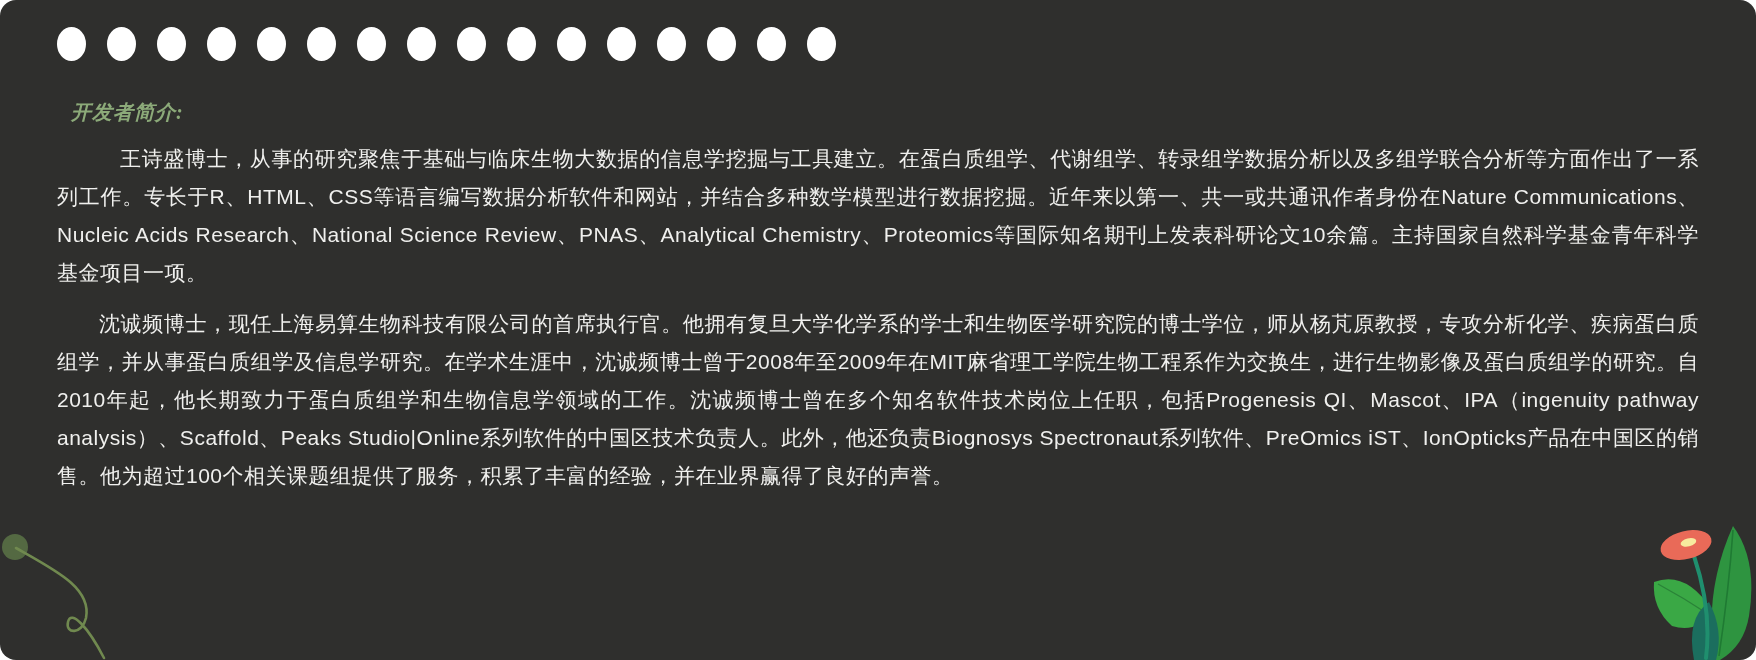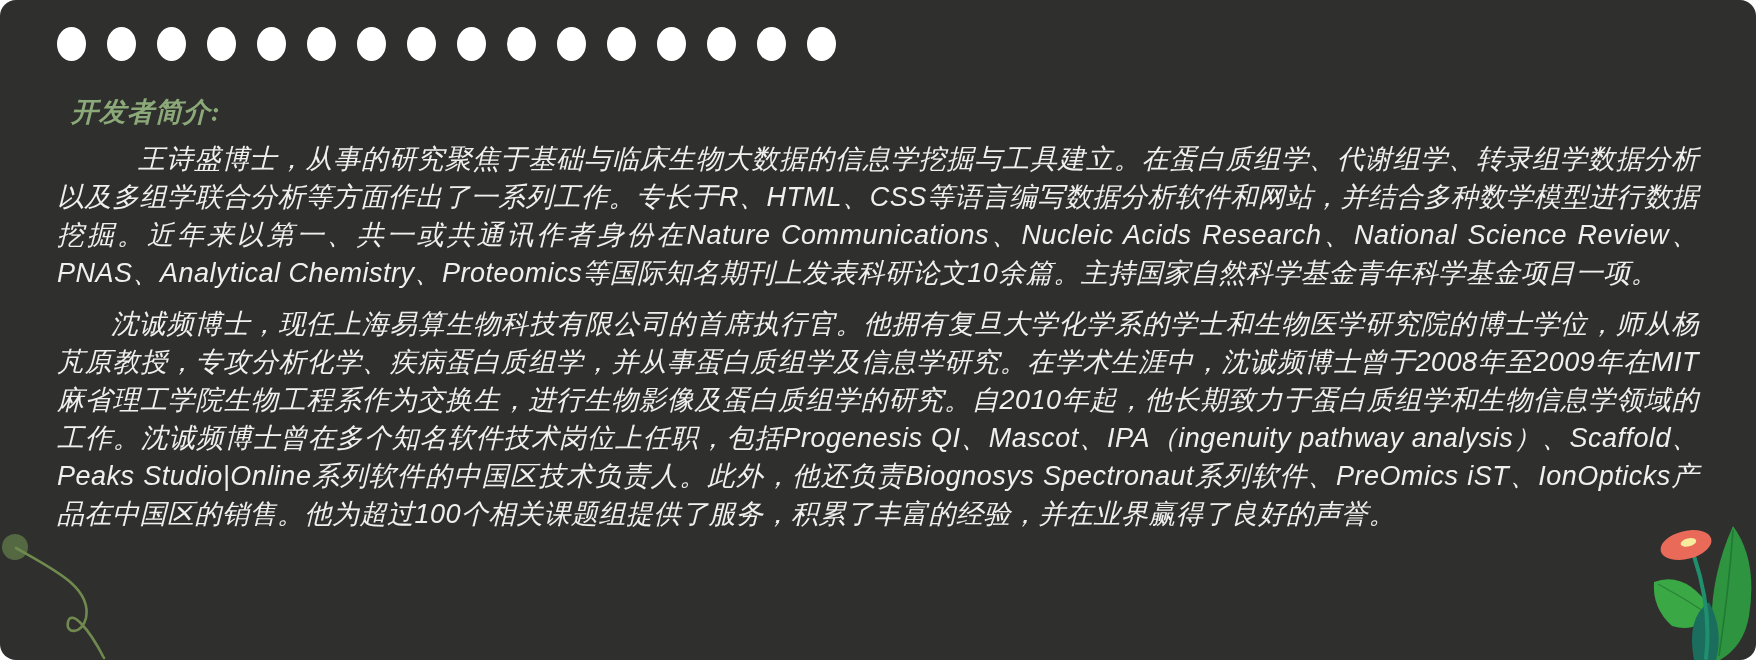--- a/index.html
+++ b/index.html
@@ -34,36 +34,35 @@
   .dot{
     width:29px;height:34px;
     background:#ffffff;
     border-radius:50%;
     flex:0 0 auto;
   }
   .section-heading{
     font-family:"Liberation Serif", serif;
     font-style:italic;
     font-weight:bold;
-    font-size:27px;
+    font-size:20px;
     line-height:30px;
     color:var(--accent);
     margin-top:21px;
     margin-left:14px;
     letter-spacing:1px;
   }
   .section-body{
     margin-top:13px;
-    font-size:27px;
+    font-size:21px;
     line-height:38px;
     color:var(--text);
     text-align:justify;
     text-indent:2em;
     letter-spacing:0.5px;
-    font-style:italic;
   }
   .section:nth-of-type(2) .section-heading{margin-top:36px;}
   .section:nth-of-type(2) .section-body{text-indent:3em;}
   .vine{
     position:absolute;
     left:0;bottom:0;
     width:130px;height:132px;
     z-index:1;
   }
   .plant{

